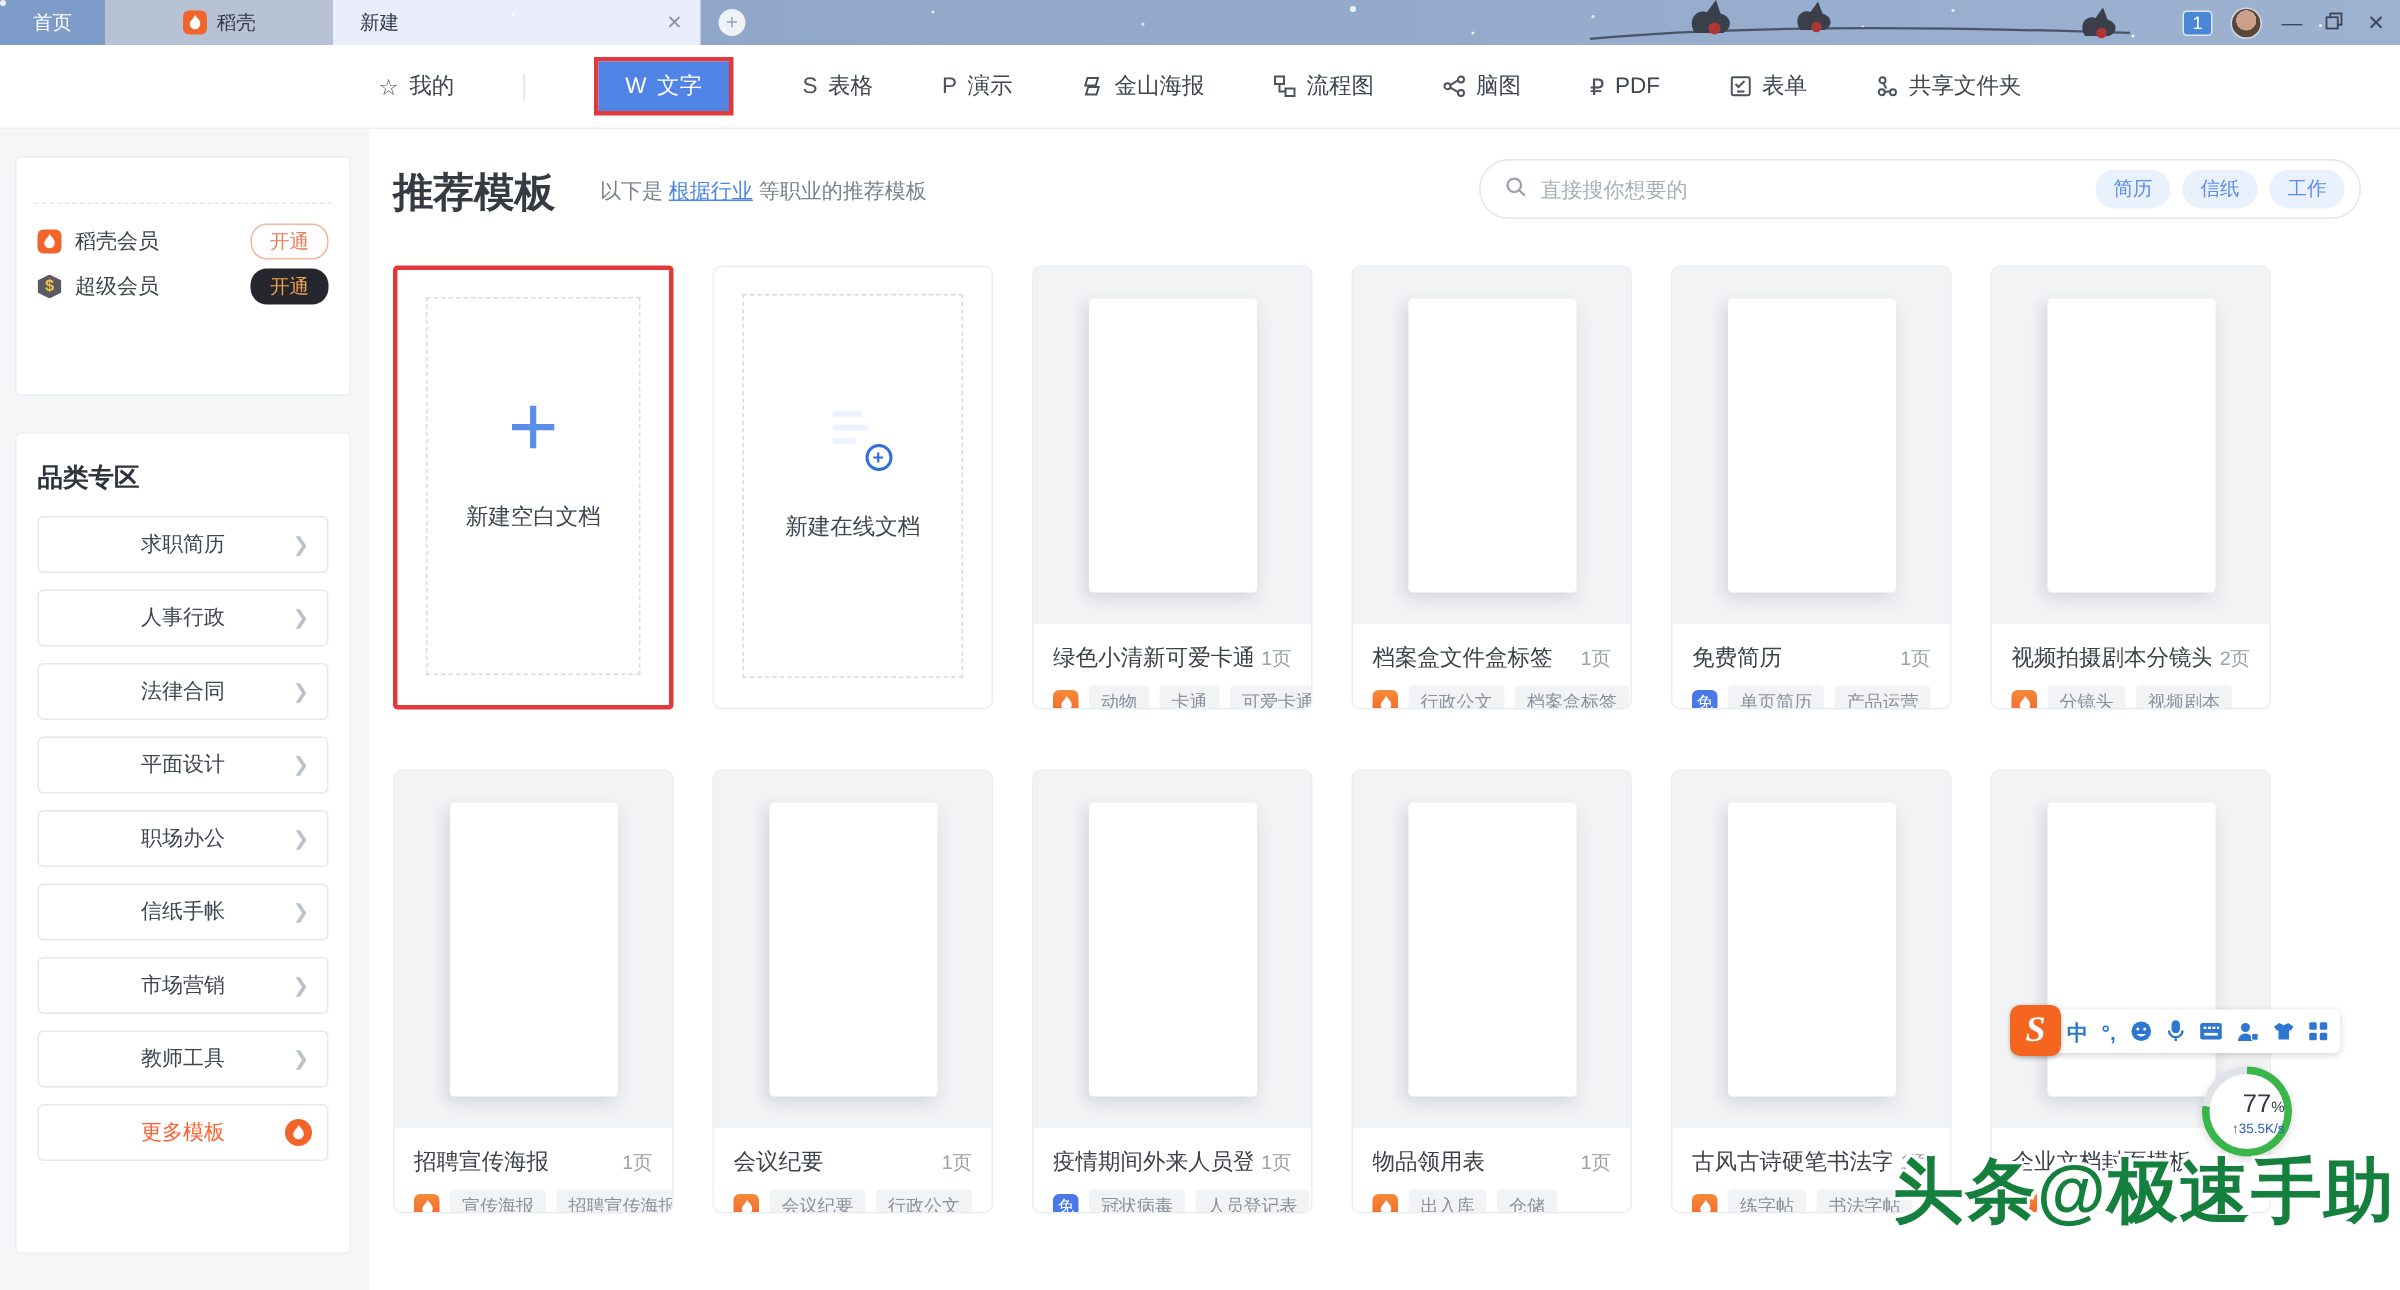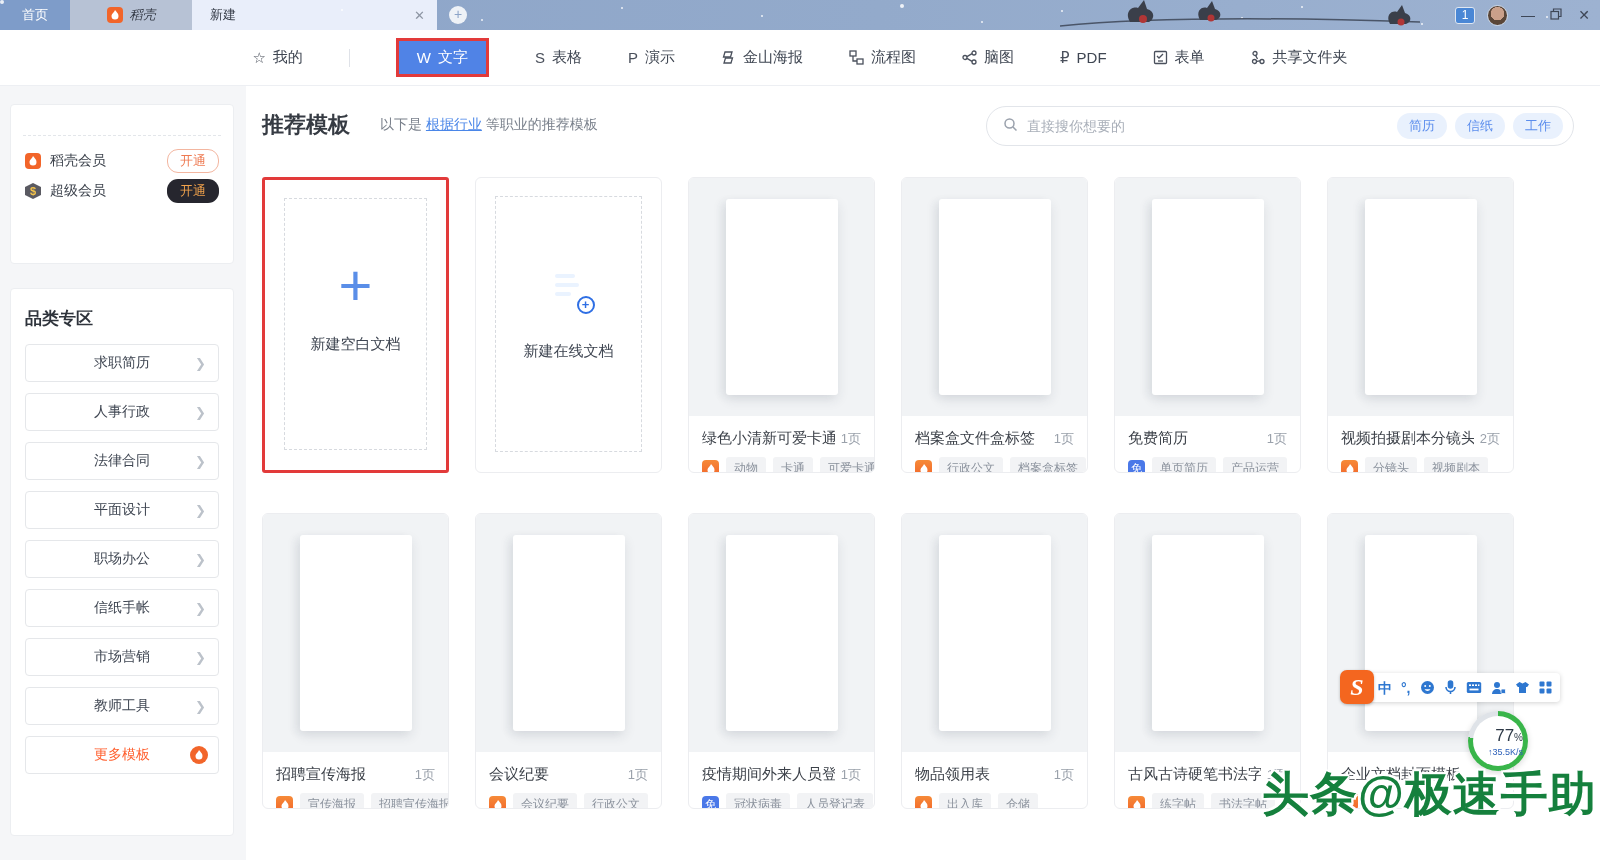--- a/index.html
+++ b/index.html
@@ -4,21 +4,21 @@
 <style>
   * { margin:0; padding:0; box-sizing:border-box; }
   html,body { width:1600px; height:860px; overflow:hidden; }
   body { font-family:"Liberation Sans","DejaVu Sans",sans-serif; background:#fff; position:relative; }
 
   
   .titlebar { position:absolute; left:0; top:0; width:1600px; height:30px;
     background:linear-gradient(90deg,#8ca4c8,#93aacb 55%,#9db2d1); display:flex; align-items:stretch; }
   .tab { display:flex; align-items:center; justify-content:center; font-size:13px; gap:7px; }
   .tab-home { width:70px; background:#7e9cc9; color:#fff; }
-  .tab-docer { width:122px; background:#b7c2d5; color:#323844;font-style:italic; }
+  .tab-docer { width:152px; background:#b7c2d5; color:#323844; }
   .tab-new { width:245px; background:#e9eefa; color:#323844; justify-content:space-between; padding:0 12px 0 18px; }
   .tab-close { color:#8d95a3; font-size:13px; cursor:pointer; }
   .newtab-btn { width:18px; height:18px; border-radius:50%; background:rgba(255,255,255,.85);
     color:#8ca4c8; font-size:14px; line-height:17px; text-align:center; margin:6px 0 0 12px; }
   .flame-sq { width:16px; height:16px; border-radius:4px; background:#f2652a; color:#fff; font-size:10px;
     display:inline-flex; align-items:center; justify-content:center; }
   .tb-right { position:absolute; right:8px; top:0; height:30px; display:flex; align-items:center; gap:12px; }
   .count-badge { min-width:20px; height:17px; background:#4a87d5; border:1px solid #dfe7f2; color:#fff;
     font-size:12px; border-radius:3px; text-align:center; line-height:15px; padding:0 4px; }
   .tb-avatar { width:21px; height:21px; border-radius:50%; background:radial-gradient(circle at 50% 40%,#caa08a 0 45%,#5a4638 46% 75%,#3c4a5c 76%); border:1px solid #cfd8e6; }
@@ -64,21 +64,21 @@
   .cat-btn .chev { position:absolute; right:12px; color:#bcc2ca; font-size:13px; }
   .cat-btn.sel { background:#eef4fd; border-color:#a9c5f1; color:#4a86e8; }
   .cat-btn.more { color:#ff5f2e; }
   .cat-btn.more .flame-circ { position:absolute; right:10px; width:18px; height:18px; border-radius:50%;
     background:#f2652a; color:#fff; font-size:11px; display:flex; align-items:center; justify-content:center; }
 
   .main { position:absolute; left:246px; top:86px; width:1354px; height:774px; background:#fff; }
 
   
   .main-head { position:absolute; left:16px; top:24px; width:1320px; display:flex; align-items:center; }
-  .h-title { font-size:22px; font-weight:600; color:#363b43; }
+  .h-title { font-size:27px; font-weight:600; color:#363b43; }
   .h-sub { font-size:14px; color:#7a818c; margin-left:30px; }
   .h-sub a { color:#4a86e8; text-decoration:underline; }
   .searchbox { position:absolute; right:8px; top:-4px; width:588px; height:40px; border:1px solid #e2e5ea;
     border-radius:20px; display:flex; align-items:center; padding:0 10px 0 16px; background:#fff; }
   .searchbox input { border:none; outline:none; flex:1; font-size:14px; color:#333; margin-left:9px; font-family:inherit; }
   .searchbox input::placeholder { color:#a9afb9; }
   .s-ico { color:#9aa1ac; font-size:15px; }
   .s-tag { background:#e9f1fd; color:#5b8ded; font-size:13px; border-radius:13px; padding:4px 12px; margin-left:8px; cursor:pointer; }
 
   

